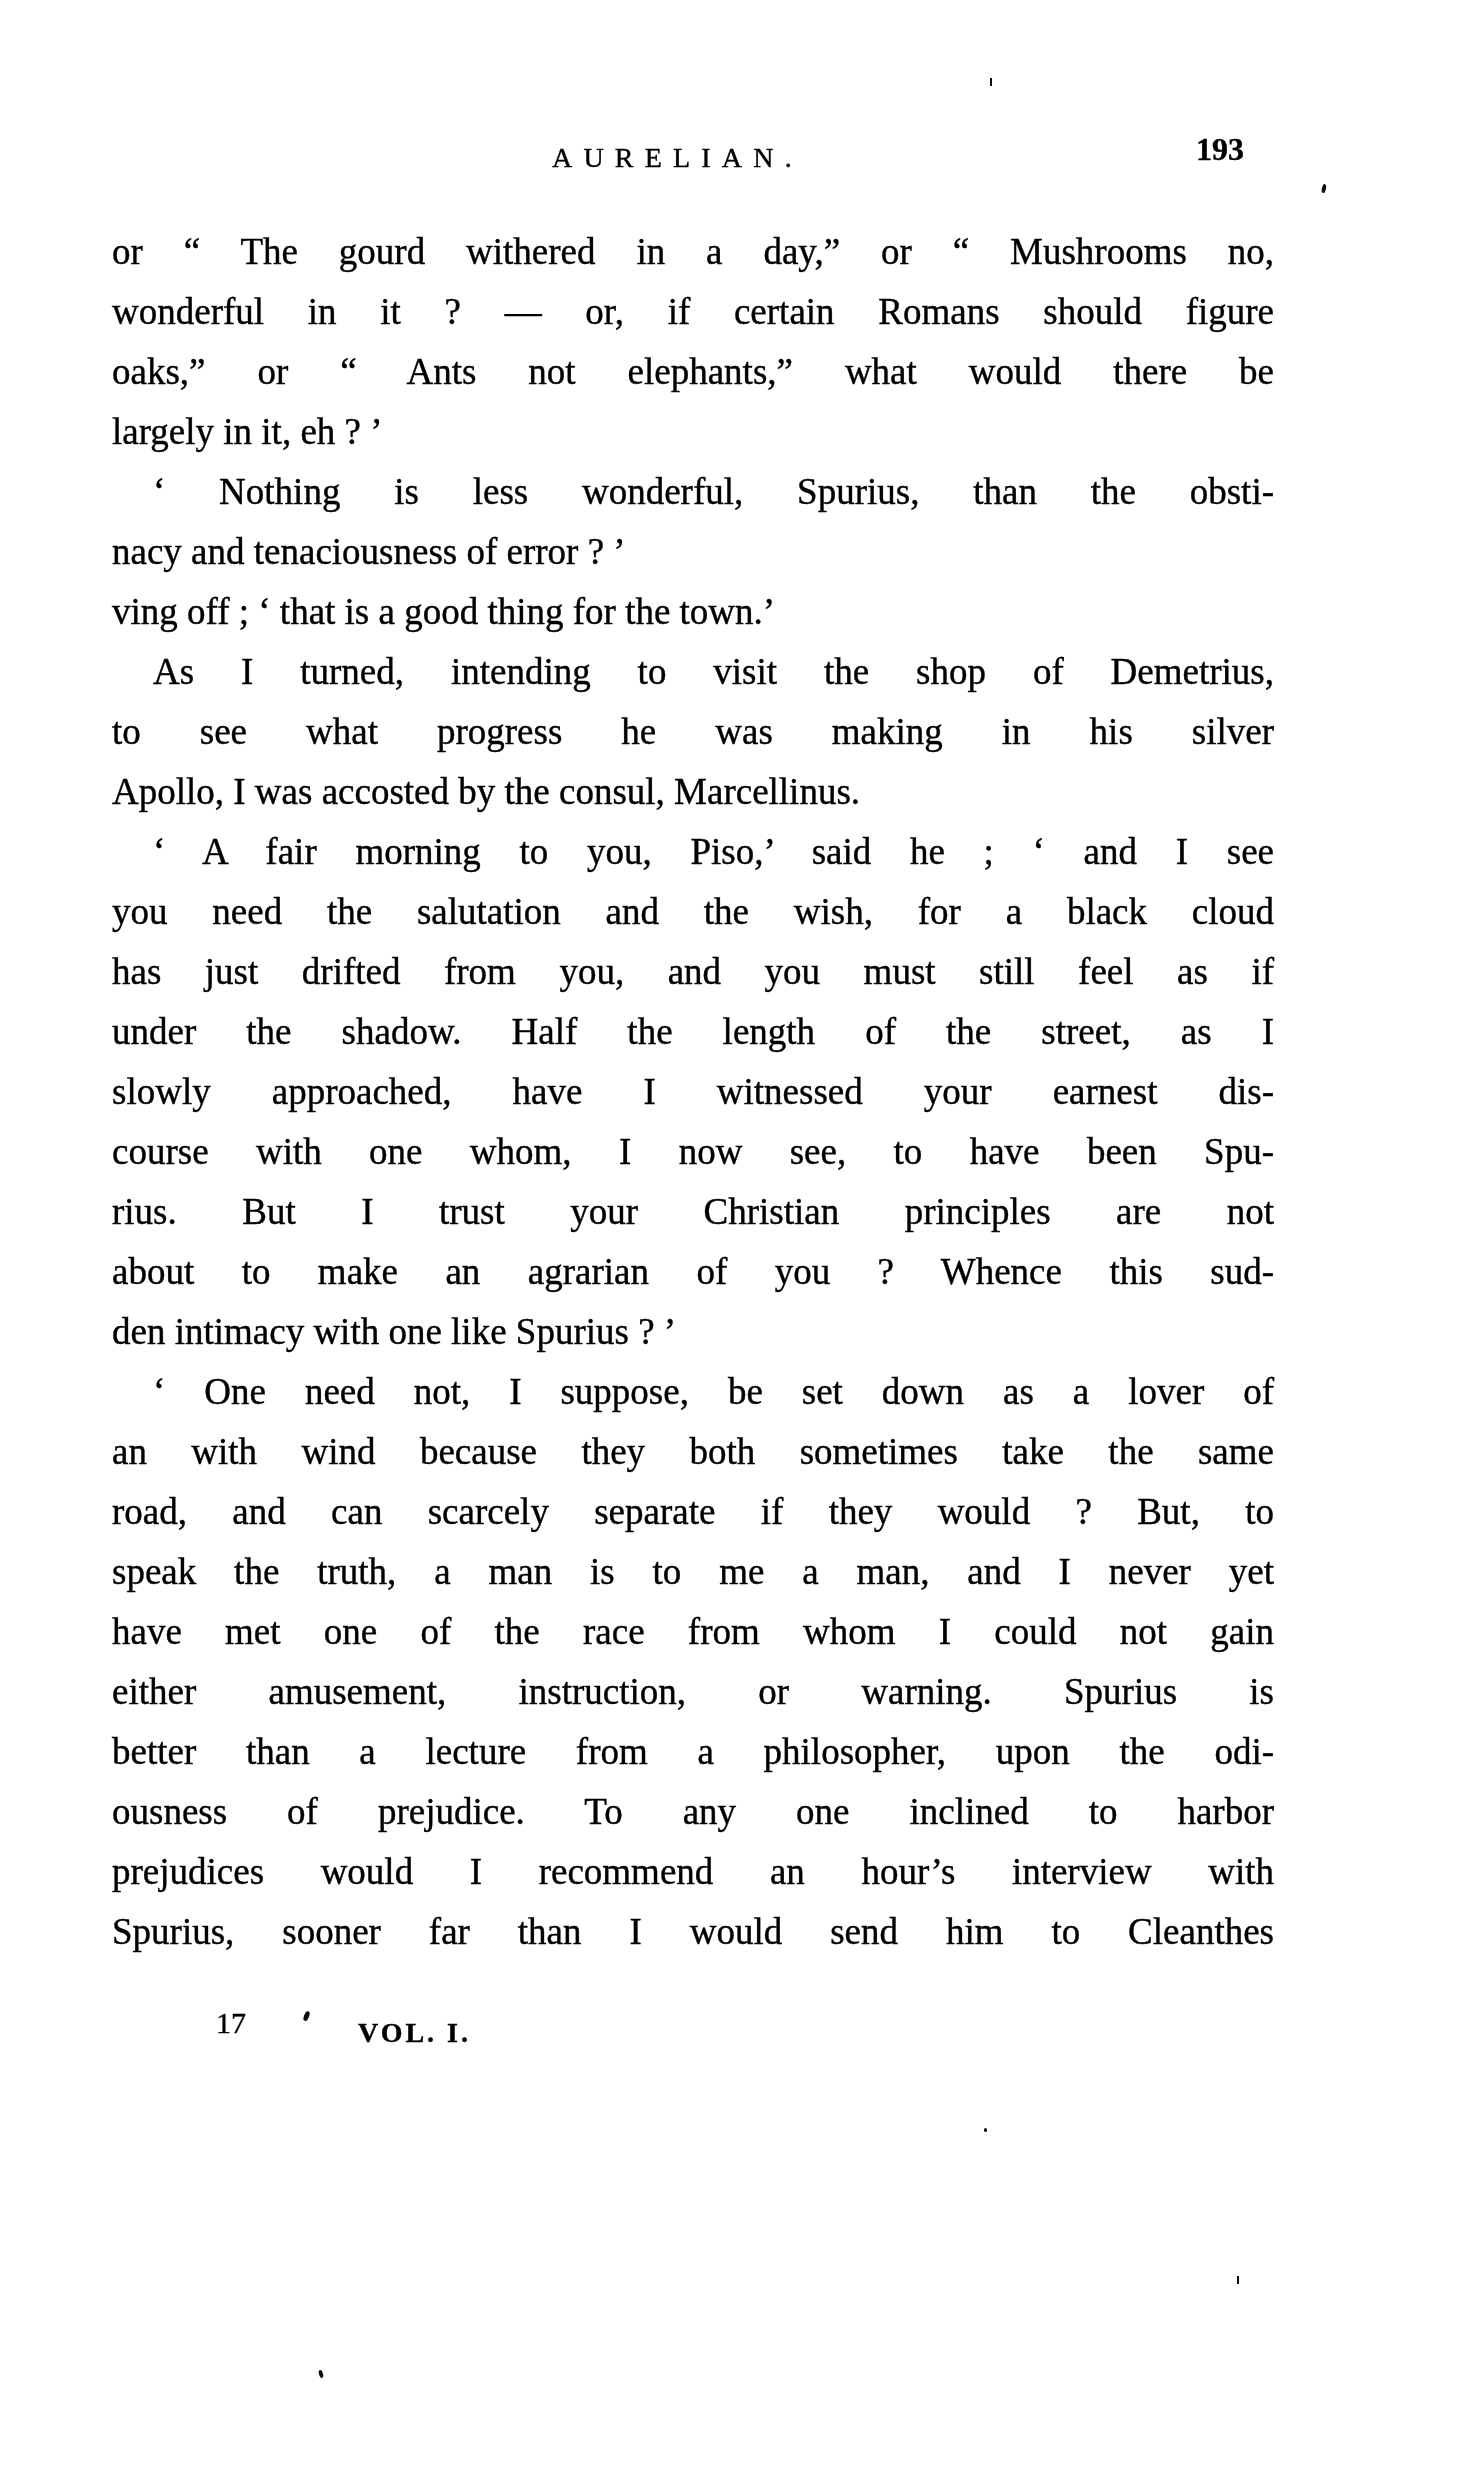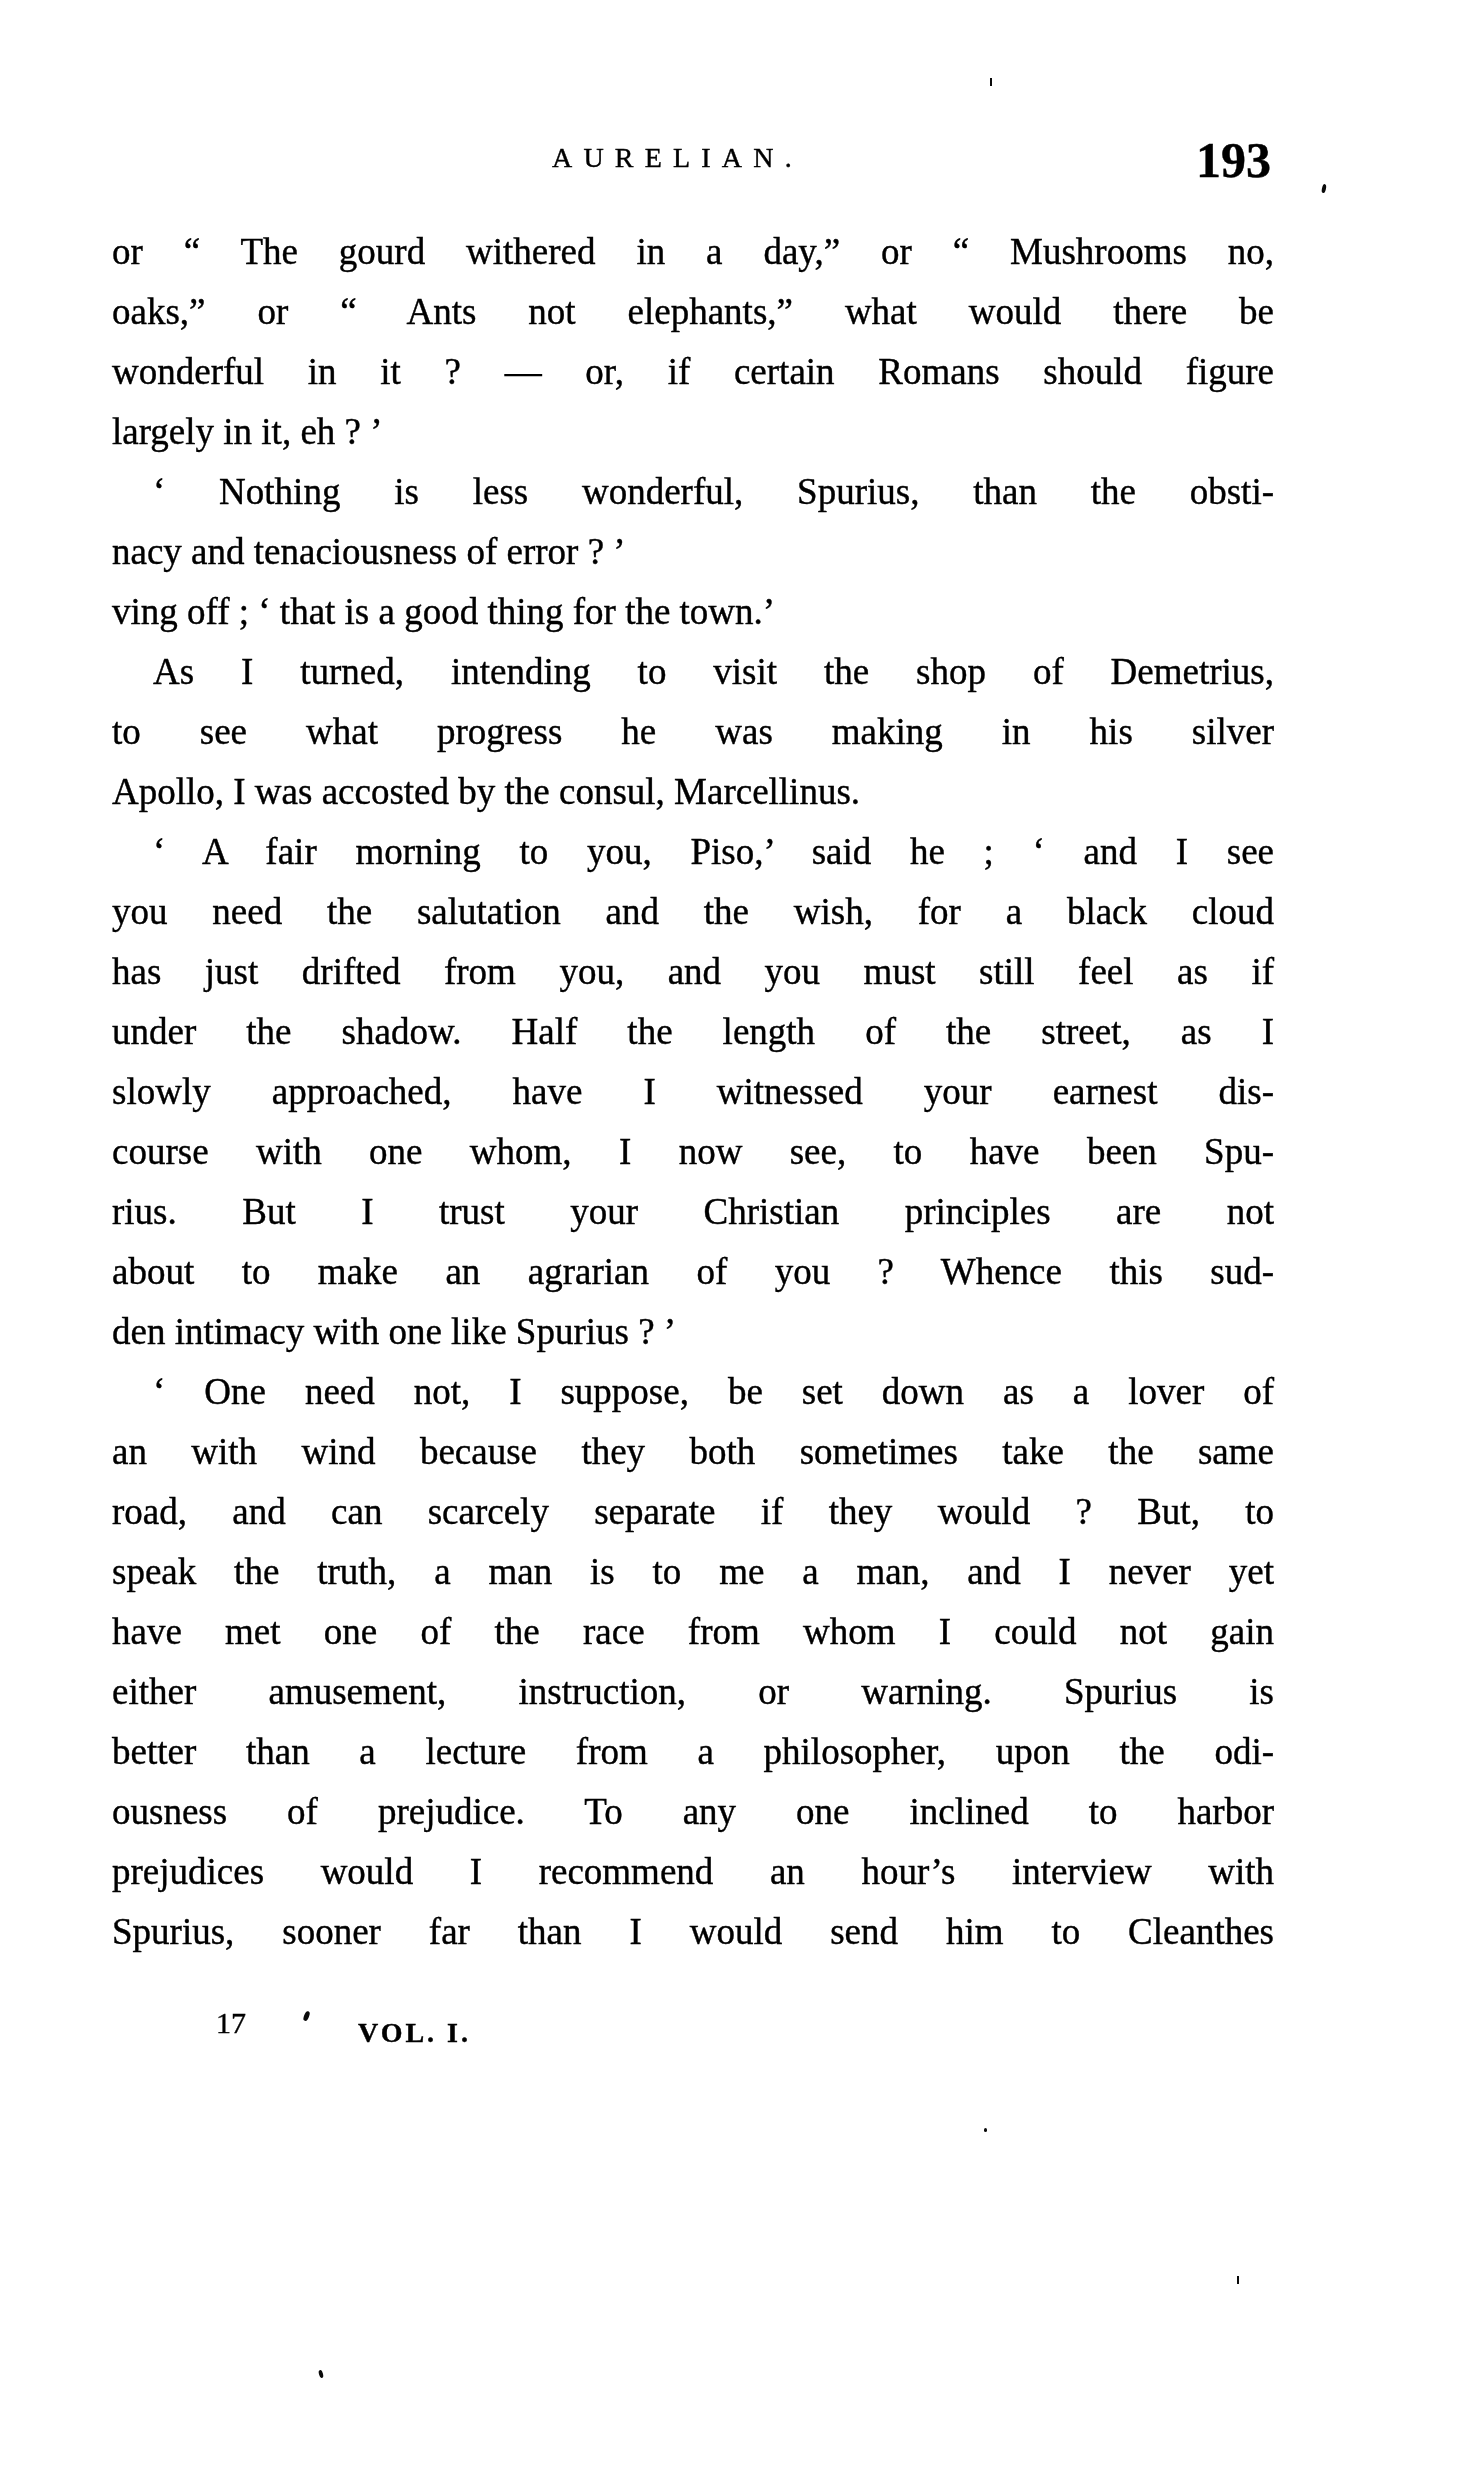--- a/index.html
+++ b/index.html
@@ -22,21 +22,21 @@
     left: 552px;
     top: 142px;
     font-size: 28px;
     letter-spacing: 11.2px;
     white-space: nowrap;
   }
   .page-number {
     position: absolute;
     left: 1196px;
     top: 131px;
-    font-size: 50px;
+    font-size: 32px;
     font-weight: bold;
     white-space: nowrap;
   }
   .body-text {
     position: absolute;
     left: 112px;
     top: 222px;
     width: 1162px;
     font-size: 37px;
     line-height: 60px;
@@ -85,22 +85,22 @@
 <body>
 
 <div class="page">
 
   <div class="running-head">AURELIAN.</div>
 
   <div class="page-number">193</div>
 
   <div class="body-text">
       <div class="line j">or “ The gourd withered in a day,” or “ Mushrooms no,</div>
+      <div class="line j">wonderful in it ? — or, if certain Romans should figure</div>
       <div class="line j">oaks,” or “ Ants not elephants,” what would there be</div>
-      <div class="line j">wonderful in it ? — or, if certain Romans should figure</div>
       <div class="line">largely in it, eh ? ’</div>
       <div class="line j indent">‘ Nothing is less wonderful, Spurius, than the obsti-</div>
       <div class="line">nacy and tenaciousness of error ? ’</div>
       <div class="line">ving off ; ‘ that is a good thing for the town.’</div>
       <div class="line j indent">As I turned, intending to visit the shop of Demetrius,</div>
       <div class="line j">to see what progress he was making in his silver</div>
       <div class="line">Apollo, I was accosted by the consul, Marcellinus.</div>
       <div class="line j indent">‘ A fair morning to you, Piso,’ said he ; ‘ and I see</div>
       <div class="line j">you need the salutation and the wish, for a black cloud</div>
       <div class="line j">has just drifted from you, and you must still feel as if</div>

